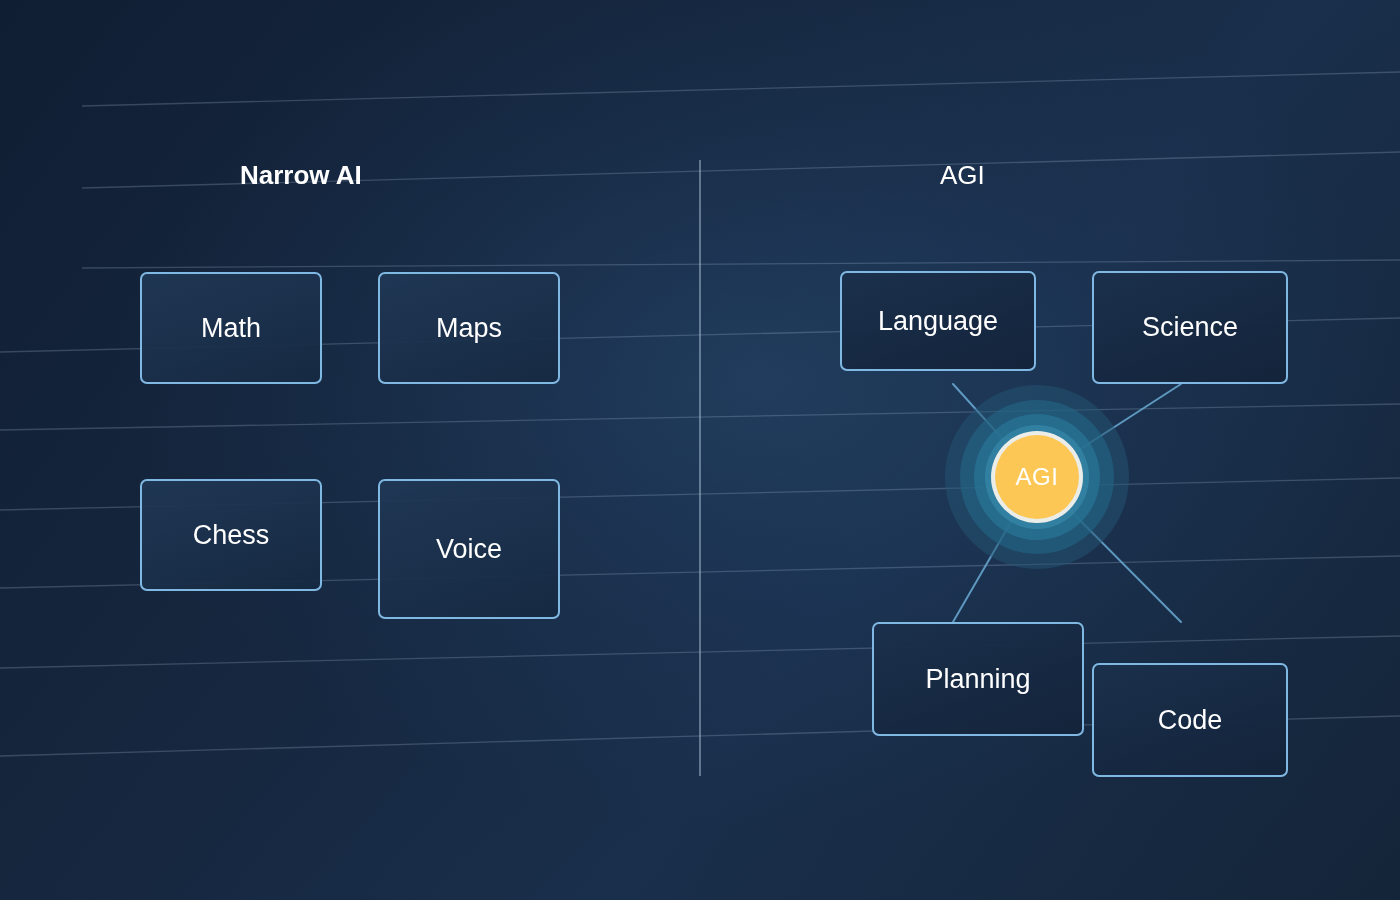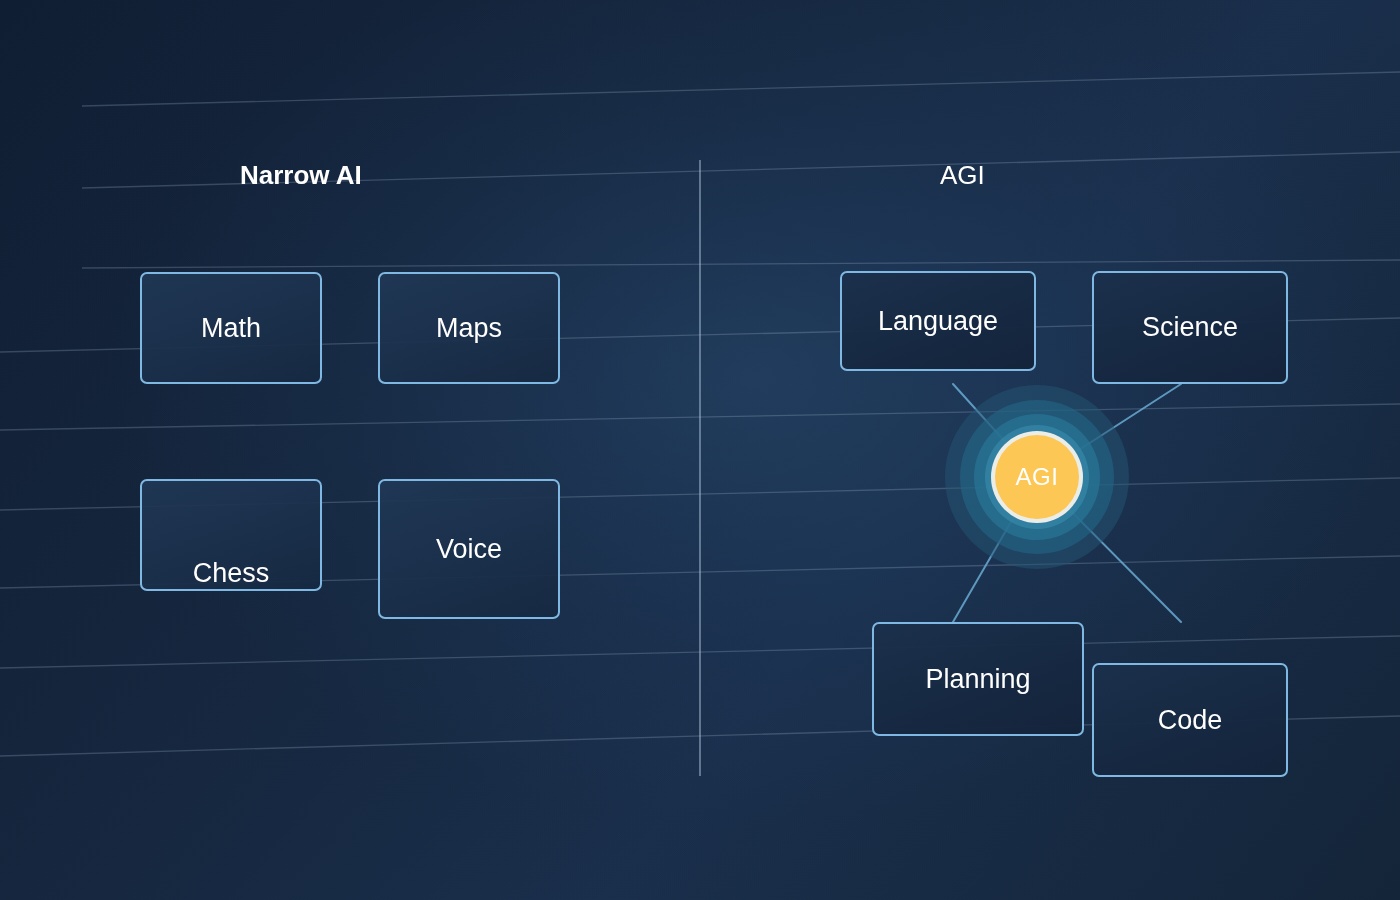--- a/index.html
+++ b/index.html
@@ -159,21 +159,21 @@
   <div class="col-head left">Narrow AI</div>
   <div class="col-head right">AGI</div>
 
   <div id="narrow-cards">
       <div class="card narrow" style="left: 140px; top: 272px; width: 182px; height: 112px;">
         <span>Math</span>
       </div>
       <div class="card narrow" style="left: 378px; top: 272px; width: 182px; height: 112px;">
         <span>Maps</span>
       </div>
-      <div class="card narrow" style="left: 140px; top: 479px; width: 182px; height: 112px; align-items: flex-end;">
+      <div class="card narrow" style="left: 140px; top: 479px; width: 182px; height: 112px;">
         <span>Chess</span>
       </div>
       <div class="card narrow" style="left: 378px; top: 479px; width: 182px; height: 140px;">
         <span>Voice</span>
       </div>
     </div>
   <div id="agi-cards">
       <div class="card" style="left: 840px; top: 271px; width: 196px; height: 100px;">
         <span>Language</span>
       </div>

